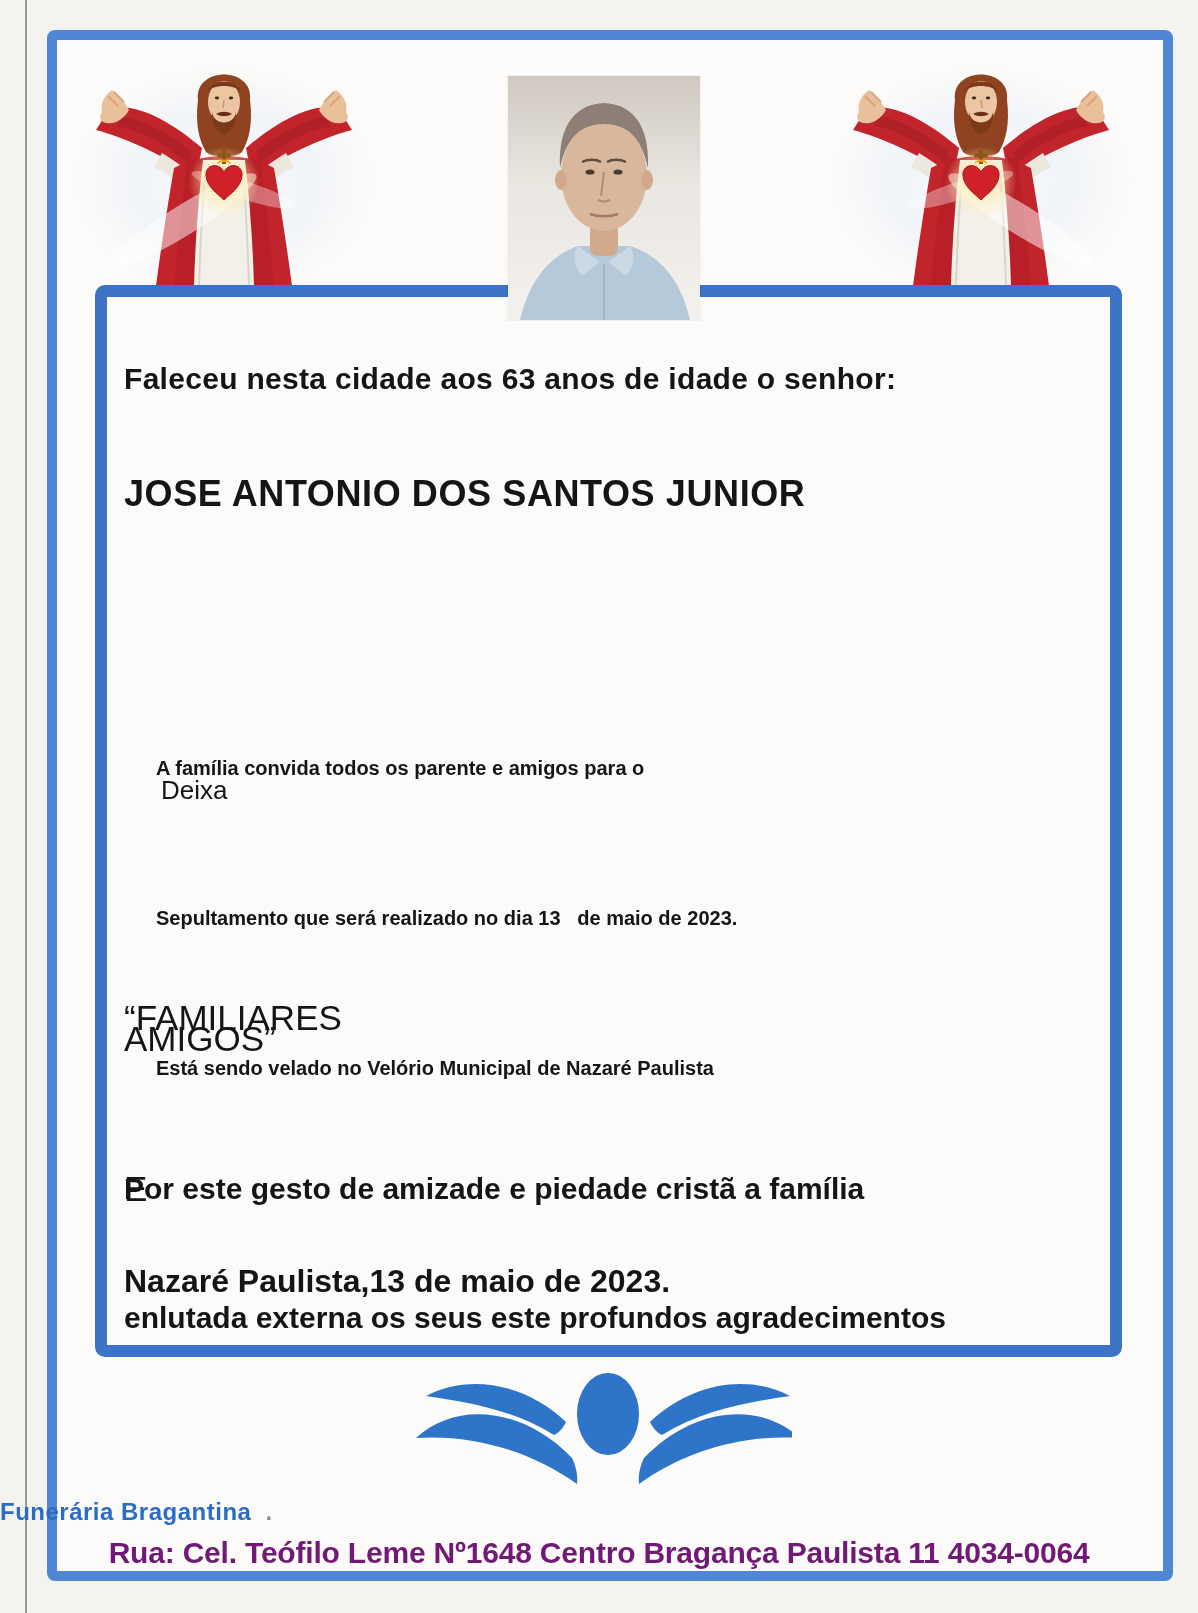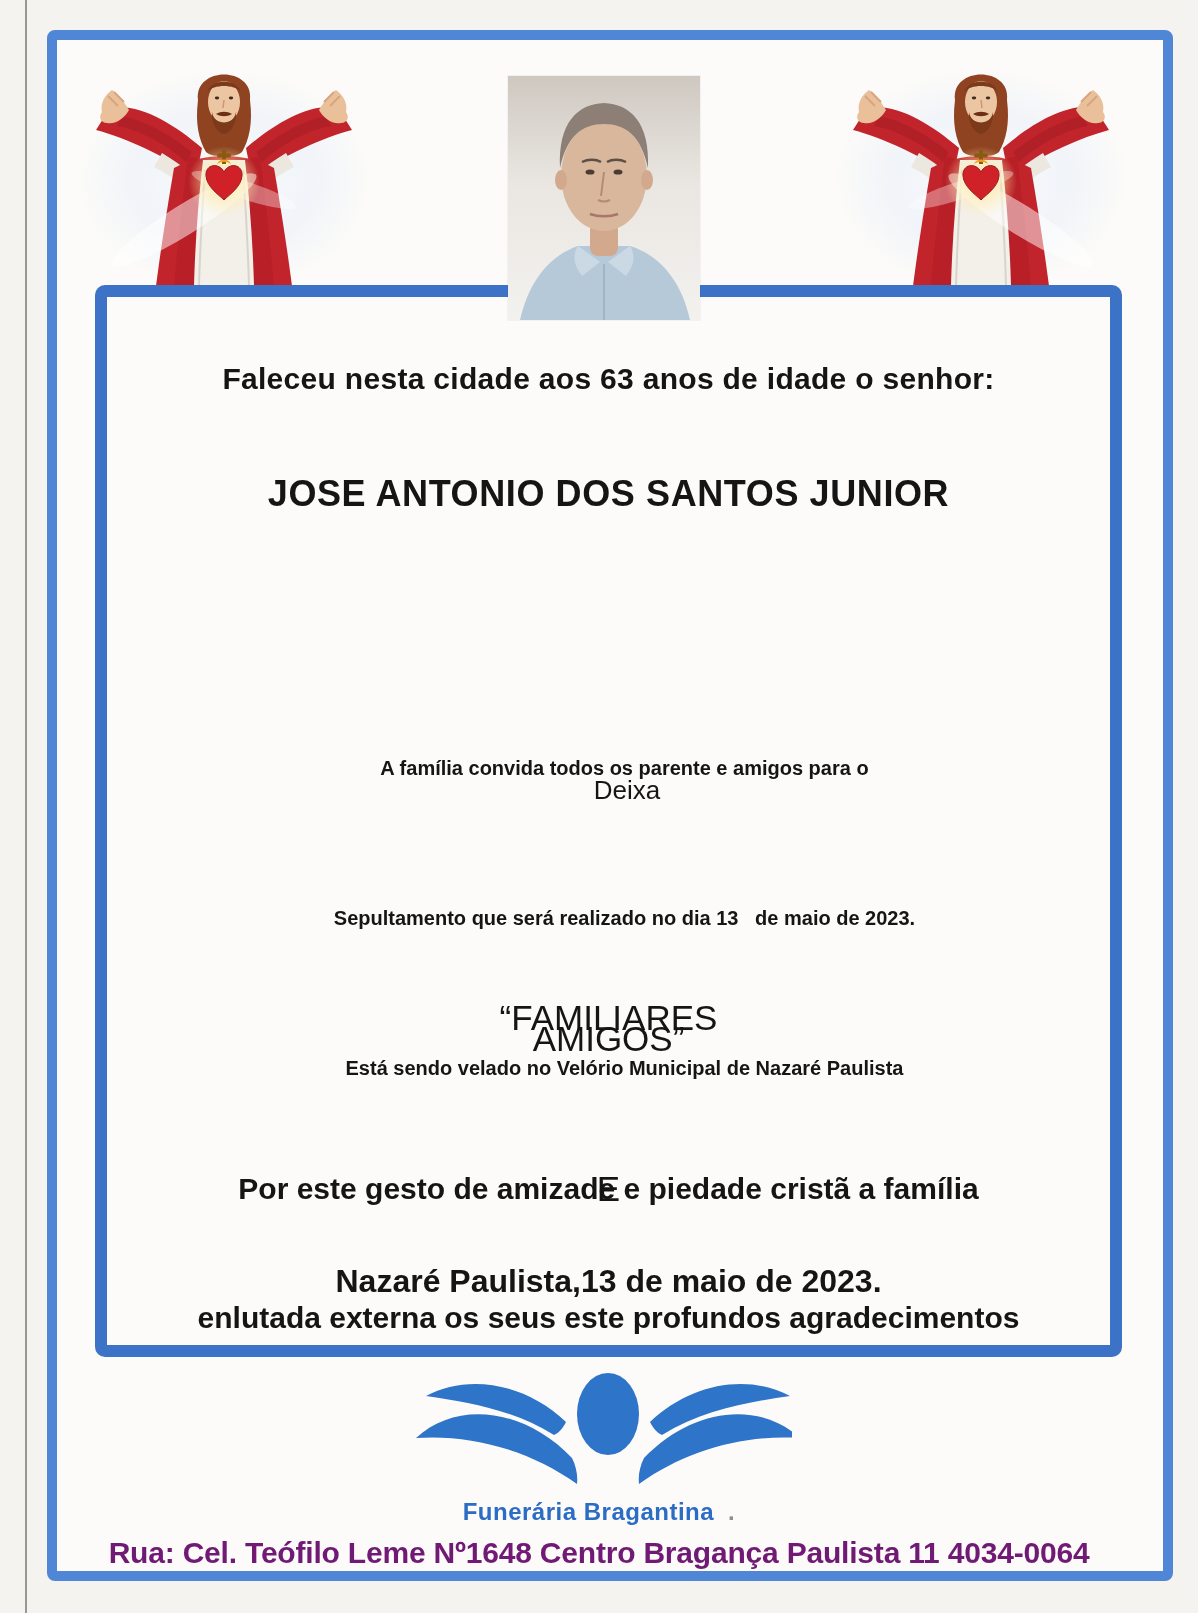--- a/index.html
+++ b/index.html
@@ -15,41 +15,41 @@
   
   .outer-frame{
     left:47px;top:30px;width:1126px;height:1551px;box-sizing:border-box;
     border:10px solid #4f86d6;border-radius:8px;background:#fcfbf9;
   }
   
   .inner-box{
     left:95px;top:285px;width:1027px;height:1072px;box-sizing:border-box;
     border:12px solid #3c73c6;border-radius:10px;background:transparent;z-index:1;
   }
-  .inner-box .line{position:absolute;left:0;right:0;text-align:center;white-space:pre-wrap;}
+  .inner-box .line{position:absolute;left:0;right:0;text-align:left;white-space:pre-wrap;padding-left:17px;}
   .t-intro{top:65px;font-size:30px;font-weight:bold;letter-spacing:.3px;}
   .t-name{top:176px;font-size:36px;font-weight:bold;letter-spacing:.6px;}
   .t-body{top:346px;font-size:20px;line-height:50px;font-weight:bold;margin-left:32px;}
   .t-deixa{top:478px;font-size:26px;font-weight:normal;margin-left:37px;}
   .t-fam{top:578px;font-size:35px;line-height:57px;font-weight:normal;}
   .t-amigos{top:714px;font-size:35px;font-weight:normal;margin-top:8px;}
   .t-thanks{top:784px;font-size:30px;line-height:43px;font-weight:bold;}
   .t-dateline{top:966px;font-size:32px;font-weight:bold;}
   
   .jesus{top:40px;width:302px;height:246px;z-index:0;}
   .jesus-left{left:73px;}
   .jesus-right{left:830px;transform:scaleX(-1);}
   .photo{
     left:508px;top:76px;width:192px;height:244px;z-index:2;background:#f2efec;
     box-shadow:0 0 0 1px rgba(0,0,0,.04);
   }
   
   .logo{left:412px;top:1372px;width:380px;height:120px;}
   .funeral-name{
-    left:0;right:0;top:1498px;text-align:center;font-size:24px;font-weight:bold;
+    left:0;right:0;top:1498px;text-align:left;font-size:24px;font-weight:bold;
     color:#2b6cc4;letter-spacing:.5px;
   }
   .funeral-name .mark{color:#8a8f96;font-weight:bold;padding-left:14px;}
   .address{
     left:0;right:0;top:1536px;text-align:center;font-size:30px;font-weight:bold;
     letter-spacing:-.2px;color:#701a75;
   }
   
   .ghost1{left:360px;top:735px;width:480px;height:300px;background:rgba(160,150,140,.08);filter:blur(14px);}
   .ghost2{left:350px;top:1040px;width:560px;height:22px;background:rgba(150,140,130,.16);filter:blur(6px);}

